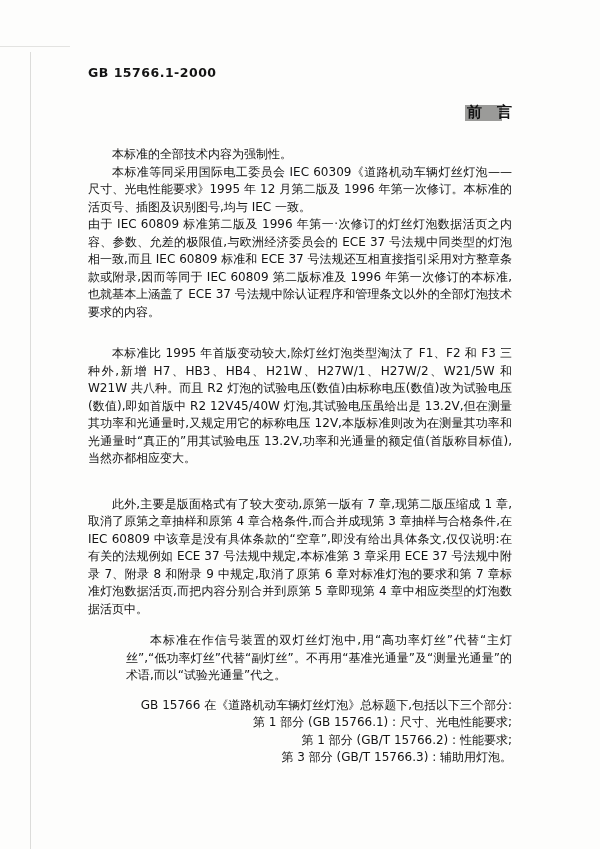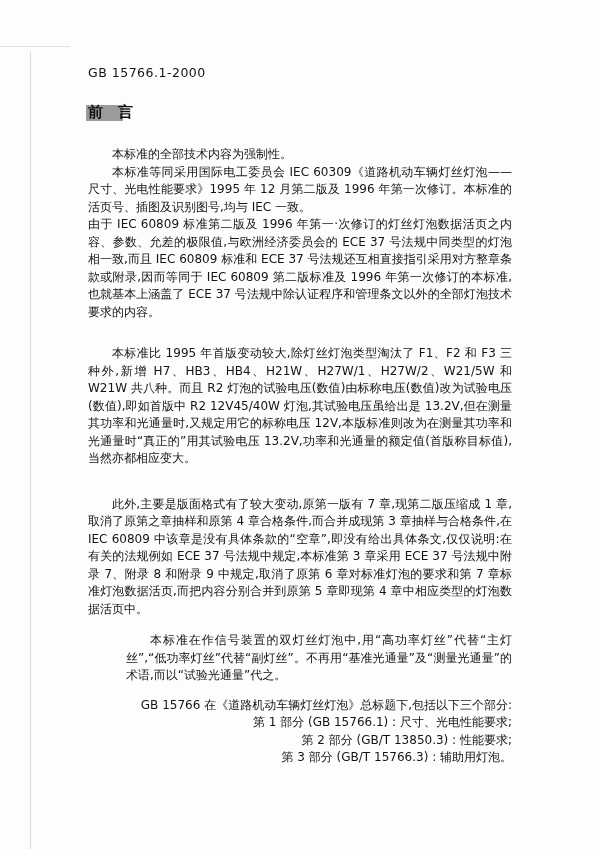--- a/index.html
+++ b/index.html
@@ -31,28 +31,28 @@
   }
   .scan-edge-h {
     position: absolute;
     left: 0;
     top: 46px;
     width: 70px;
     height: 1px;
     background: #e3e3e1;
   }
   .doc-number {
-    font-weight: 400;
+    font-weight: 700;
     font-size: 12.5px;
     letter-spacing: 0.5px;
     margin: 0 0 22px 0;
     text-align: left;
   }
   .title-row {
-    text-align: left;
+    text-align: right;
     margin: 0 0 24px 0;
   }
   .title {
     position: relative;
     display: inline-block;
     font-weight: 700;
     font-size: 15px;
     z-index: 0;
   }
   .title::before {
@@ -98,17 +98,17 @@
   <p class="para indent gap-a">本标准比 1995 年首版变动较大,除灯丝灯泡类型淘汰了 F1、F2 和 F3 三种外,新增 H7、HB3、HB4、H21W、H27W/1、H27W/2、W21/5W 和 W21W 共八种。而且 R2 灯泡的试验电压(数值)由标称电压(数值)改为试验电压(数值),即如首版中 R2 12V45/40W 灯泡,其试验电压虽给出是 13.2V,但在测量其功率和光通量时,又规定用它的标称电压 12V,本版标准则改为在测量其功率和光通量时“真正的”用其试验电压 13.2V,功率和光通量的额定值(首版称目标值),当然亦都相应变大。</p>
 
   <p class="para indent gap-b">此外,主要是版面格式有了较大变动,原第一版有 7 章,现第二版压缩成 1 章,取消了原第之章抽样和原第 4 章合格条件,而合并成现第 3 章抽样与合格条件,在 IEC 60809 中该章是没有具体条款的“空章”,即没有给出具体条文,仅仅说明:在有关的法规例如 ECE 37 号法规中规定,本标准第 3 章采用 ECE 37 号法规中附录 7、附录 8 和附录 9 中规定,取消了原第 6 章对标准灯泡的要求和第 7 章标准灯泡数据活页,而把内容分别合并到原第 5 章即现第 4 章中相应类型的灯泡数据活页中。</p>
 
 
   <p class="para indent gap-d">本标准在作信号装置的双灯丝灯泡中,用“高功率灯丝”代替“主灯丝”,“低功率灯丝”代替“副灯丝”。不再用“基准光通量”及“测量光通量”的术语,而以“试验光通量”代之。</p>
 
   <div class="parts gap-e">
     <p class="para">GB 15766 在《道路机动车辆灯丝灯泡》总标题下,包括以下三个部分:</p>
     <p class="para">第 1 部分 (GB 15766.1) : 尺寸、光电性能要求;</p>
-    <p class="para">第 2 部分 (GB/T 13850.3) : 性能要求;</p>
+    <p class="para">第 1 部分 (GB/T 15766.2) : 性能要求;</p>
     <p class="para">第 3 部分 (GB/T 15766.3) : 辅助用灯泡。</p>
   </div>
 
 </div>
 
 </body></html>

